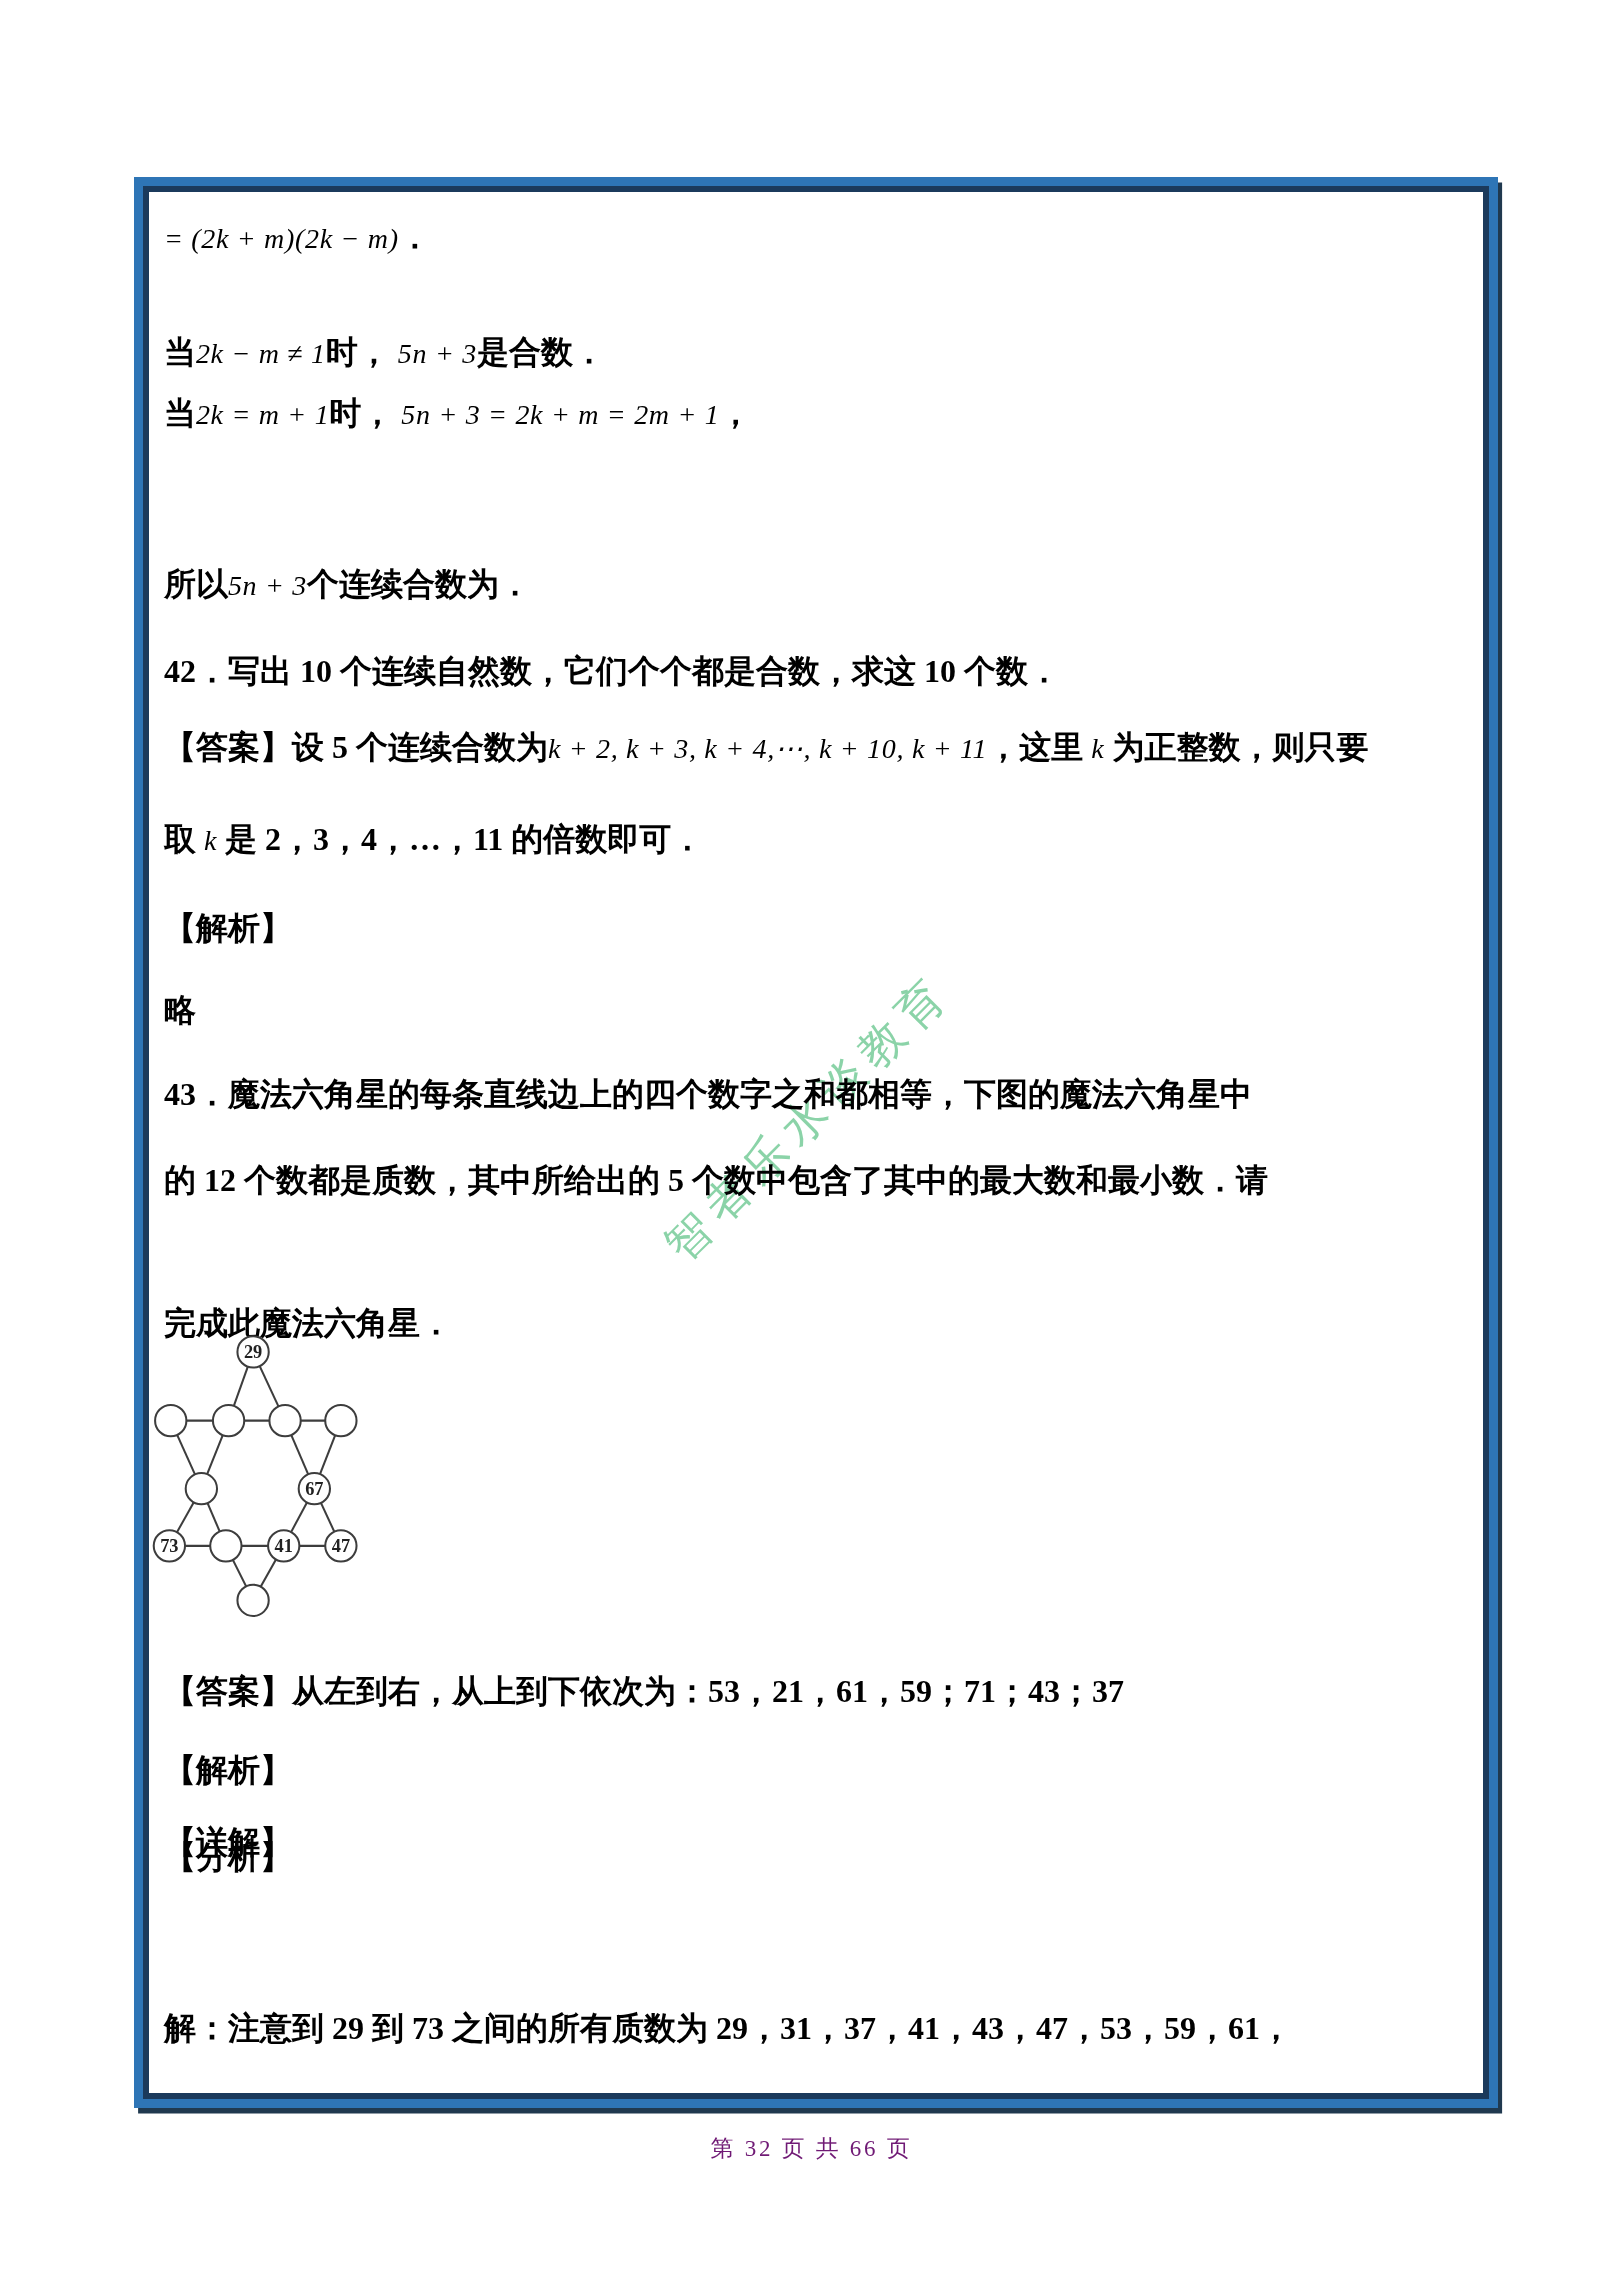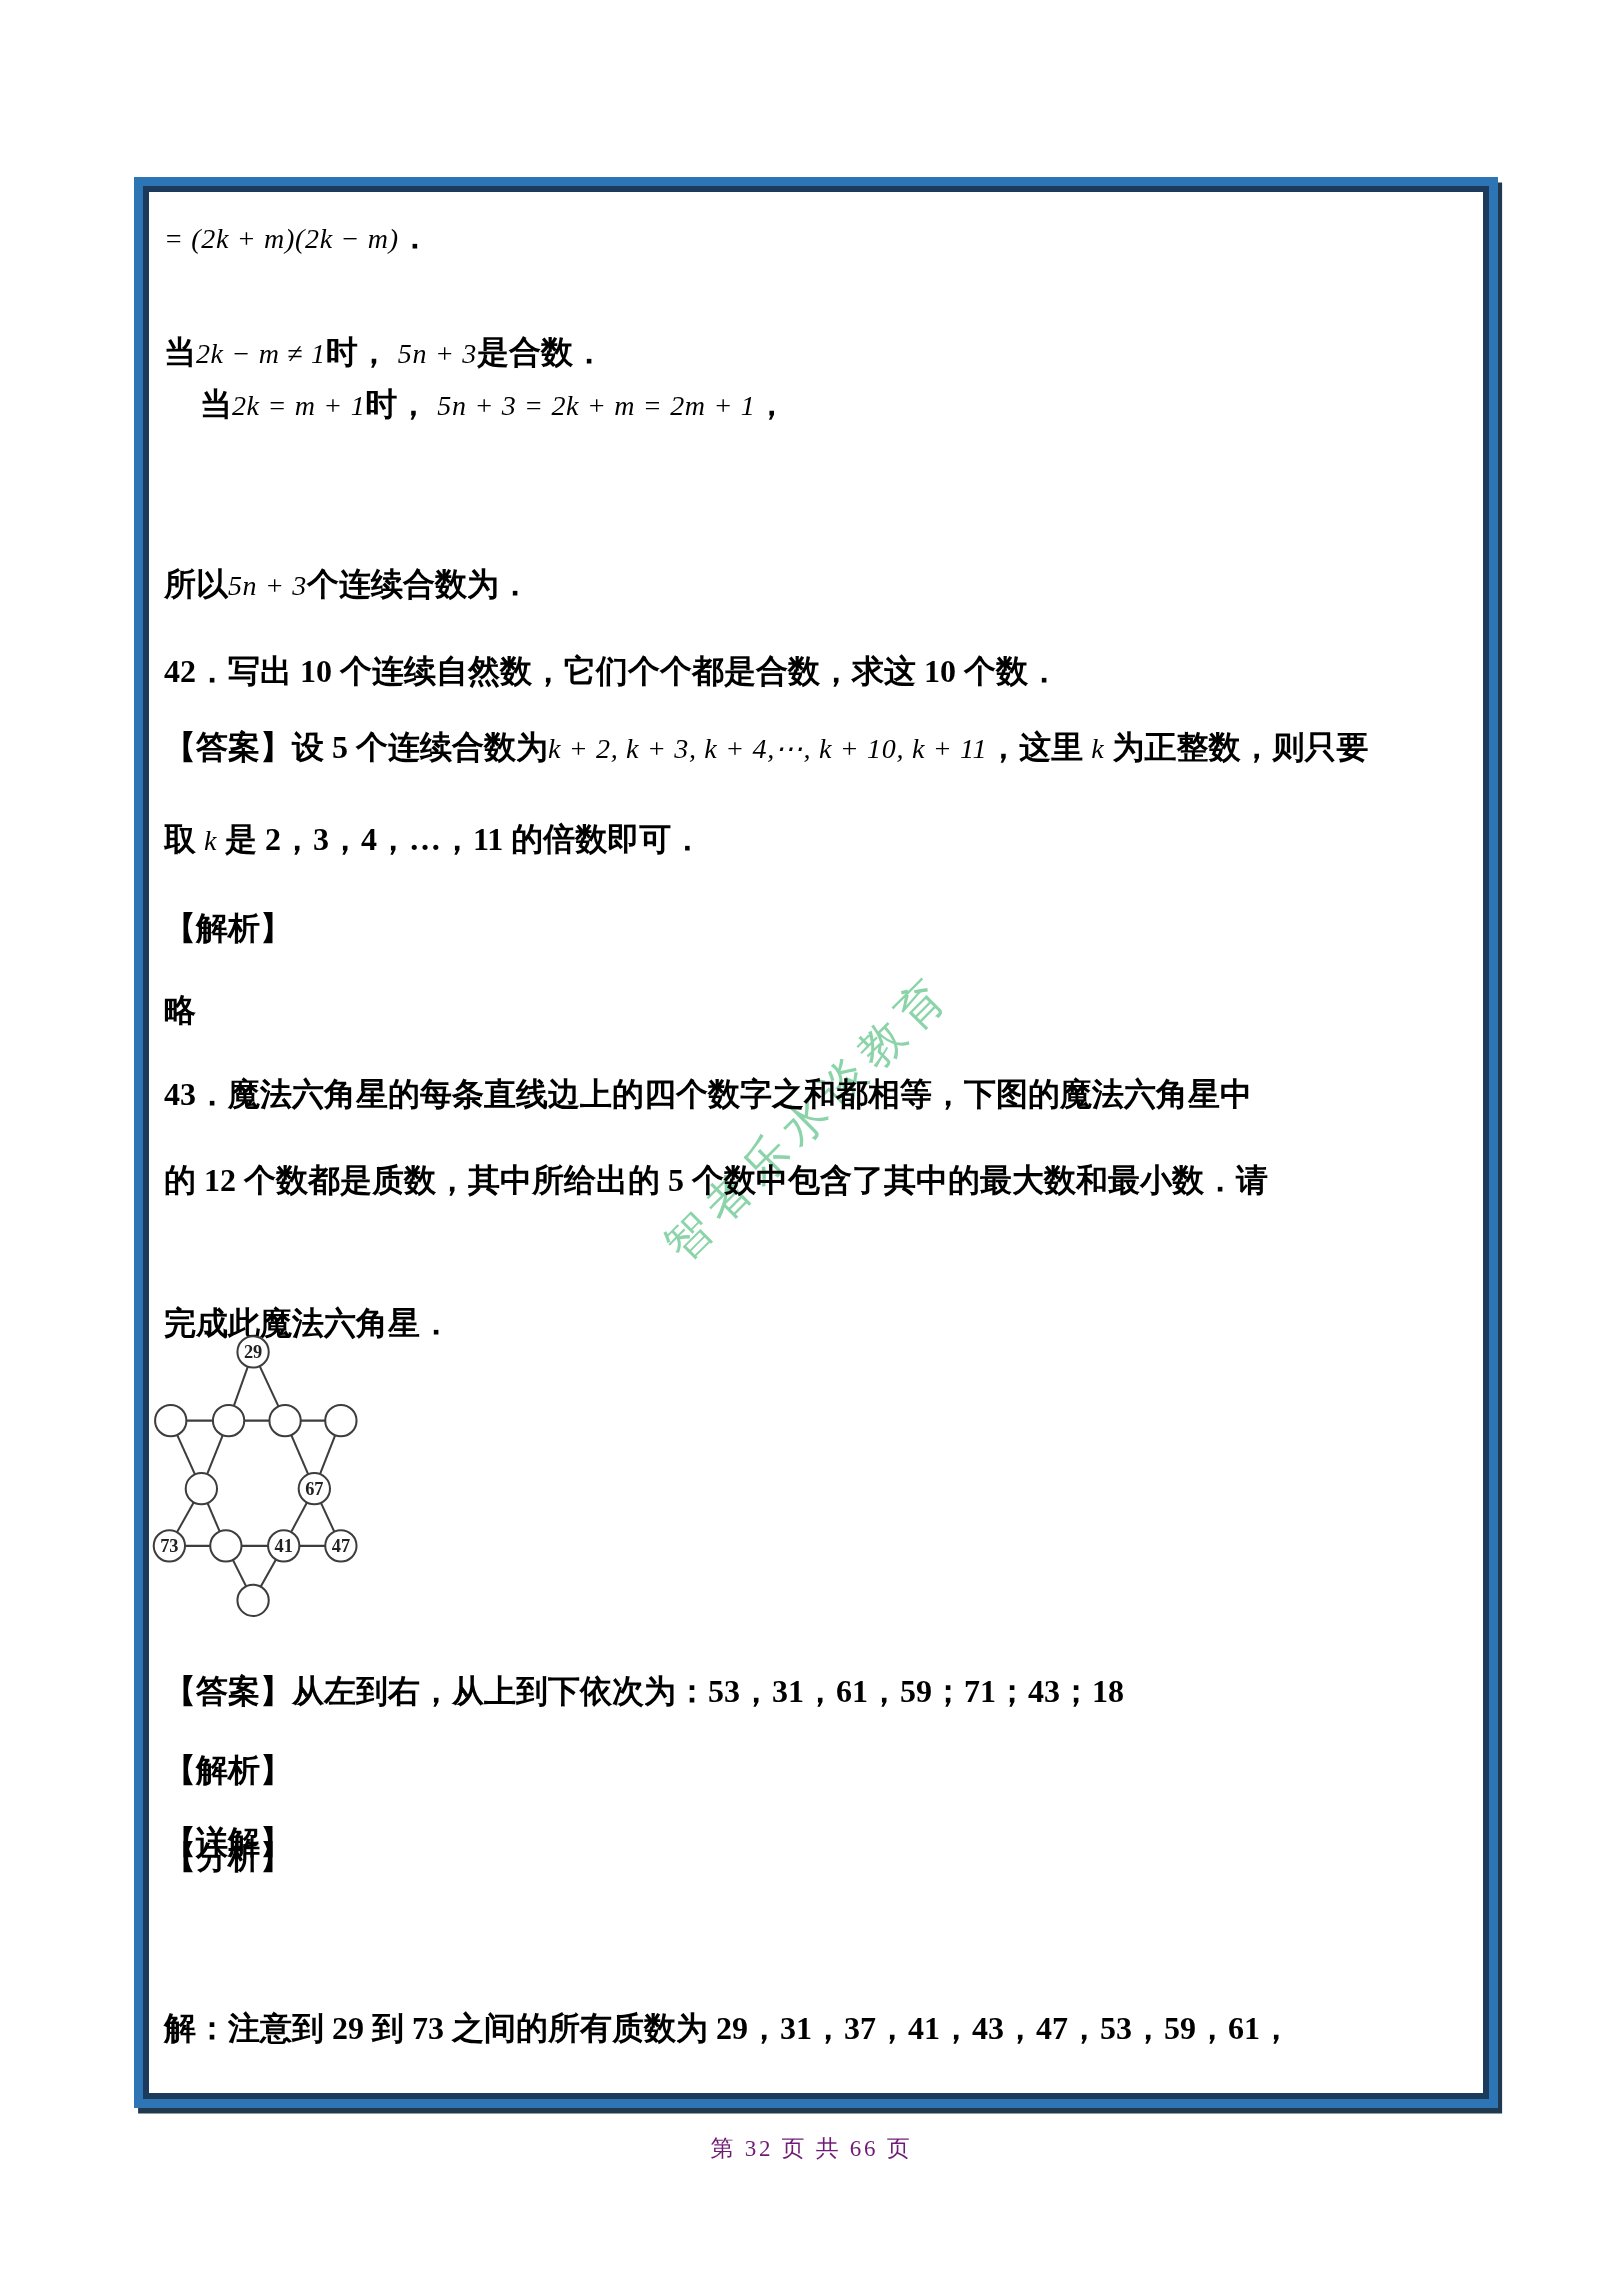--- a/index.html
+++ b/index.html
@@ -40,31 +40,31 @@
 </style>
 </head>
 <body>
 
 <div class="frame-outer">
   <div class="frame-inner">
     <div class="watermark">智者乐水谈教育</div>
     <div class="doc-lines" id="doc-lines">
         <p class="line" style="top: 25px;"><span class="seg-math">= (2k + m)(2k − m)</span><span class="seg-cn">．</span></p>
         <p class="line" style="top: 116px; margin-top: 24px;"><span class="seg-cn">当</span><span class="seg-math">2k − m ≠ 1</span><span class="seg-cn">时， </span><span class="seg-math">5n + 3</span><span class="seg-cn">是合数．</span></p>
-        <p class="line" style="top: 192px; margin-left: 36px;"><span class="seg-cn">当</span><span class="seg-math">2k = m + 1</span><span class="seg-cn">时， </span><span class="seg-math">5n + 3 = 2k + m = 2m + 1</span><span class="seg-cn">，</span></p>
+        <p class="line" style="top: 201px;"><span class="seg-cn">当</span><span class="seg-math">2k = m + 1</span><span class="seg-cn">时， </span><span class="seg-math">5n + 3 = 2k + m = 2m + 1</span><span class="seg-cn">，</span></p>
         <p class="line" style="top: 372px;"><span class="seg-cn">所以</span><span class="seg-math">5n + 3</span><span class="seg-cn">个连续合数为．</span></p>
         <p class="line" style="top: 459px;"><span class="seg-cn">42．写出 10 个连续自然数，它们个个都是合数，求这 10 个数．</span></p>
         <p class="line" style="top: 535px;"><span class="seg-cn">【答案】设 5 个连续合数为</span><span class="seg-math">k + 2, k + 3, k + 4,⋯, k + 10, k + 11</span><span class="seg-cn">，这里 </span><span class="seg-math">k</span><span class="seg-cn"> 为正整数，则只要</span></p>
         <p class="line" style="top: 627px;"><span class="seg-cn">取 </span><span class="seg-math">k</span><span class="seg-cn"> 是 2，3，4，…，11 的倍数即可．</span></p>
         <p class="line" style="top: 716px;"><span class="seg-cn">【解析】</span></p>
         <p class="line" style="top: 798px;"><span class="seg-cn">略</span></p>
         <p class="line" style="top: 882px;"><span class="seg-cn">43．魔法六角星的每条直线边上的四个数字之和都相等，下图的魔法六角星中</span></p>
         <p class="line" style="top: 968px;"><span class="seg-cn">的 12 个数都是质数，其中所给出的 5 个数中包含了其中的最大数和最小数．请</span></p>
         <p class="line" style="top: 1111px;"><span class="seg-cn">完成此魔法六角星．</span></p>
-        <p class="line" style="top: 1479px;"><span class="seg-cn">【答案】从左到右，从上到下依次为：53，31，61，59；71；43；18</span></p>
+        <p class="line" style="top: 1479px;"><span class="seg-cn">【答案】从左到右，从上到下依次为：53，21，61，59；71；43；37</span></p>
         <p class="line" style="top: 1558px;"><span class="seg-cn">【解析】</span></p>
         <p class="line" style="top: 1645px;"><span class="seg-cn">【分析】</span></p>
         <p class="line" style="top: 1630px; font-family: Liberation Serif, serif;"><span class="seg-cn">【详解】</span></p>
         <p class="line" style="top: 1816px;"><span class="seg-cn">解：注意到 29 到 73 之间的所有质数为 29，31，37，41，43，47，53，59，61，</span></p>
       </div>
     <div class="figure-wrap" id="figure-wrap">
         <svg viewBox="0 0 335 435" width="228" height="297">
           <line x1="29" y1="131" x2="114" y2="131" stroke="#3d3d3d" stroke-width="3"></line>
           <line x1="114" y1="131" x2="197" y2="131" stroke="#3d3d3d" stroke-width="3"></line>
           <line x1="197" y1="131" x2="279" y2="131" stroke="#3d3d3d" stroke-width="3"></line>

